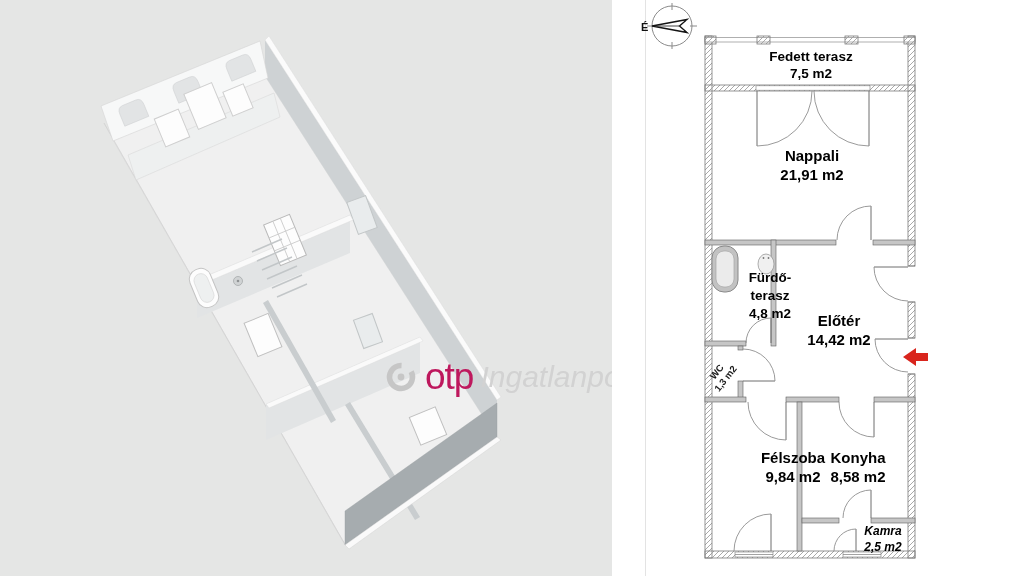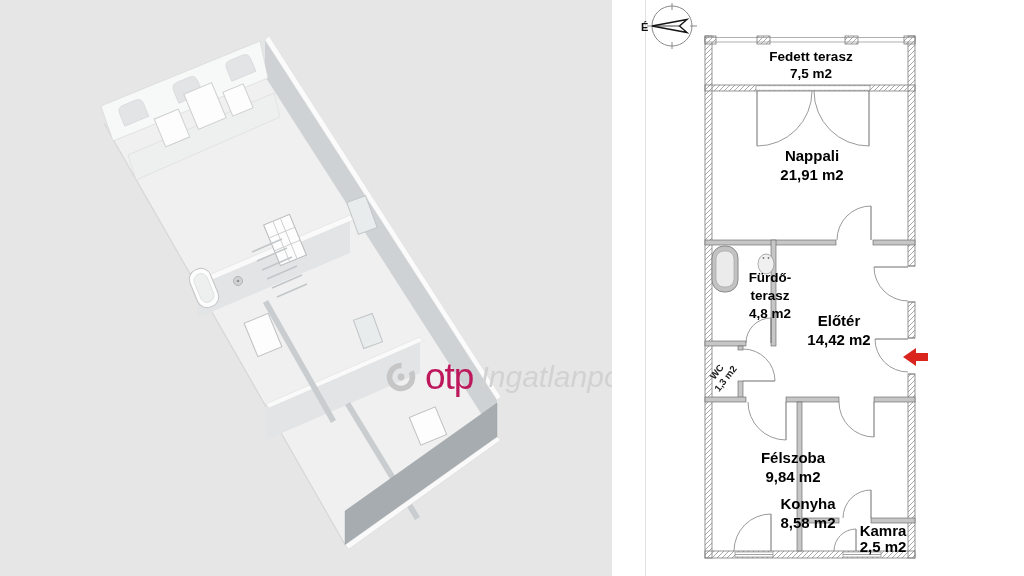--- a/index.html
+++ b/index.html
@@ -24,21 +24,21 @@
   .arc{fill:none;stroke:#8f8f8f;stroke-width:.9;}
   .leaf{stroke:#6e6e6e;stroke-width:1;fill:none;}
   .thin{stroke:#7a7a7a;stroke-width:.6;fill:#fff;}
   .jamb{stroke:#7a7a7a;stroke-width:.7;}
   .arrow{fill:#d9251d;}
   
   .room-label{position:absolute;transform:translateX(-50%);text-align:center;
               color:#000000;font-weight:bold;}
   .lab-13{font-size:13.5px;line-height:17px;}
   .lab-14{font-size:15px;line-height:19px;}
-  .lab-12{font-size:15px;line-height:16px;}
+  .lab-12{font-size:12px;line-height:16px;font-style:italic;}
   .room-label span{display:block;}
   .wc-label{position:absolute;left:721px;top:375px;transform:translate(-50%,-50%) rotate(-52deg);
             text-align:center;font-size:9.5px;line-height:11px;font-weight:bold;color:#1a1a1a;}
   .wc-label span{display:block;}
   .compass-letter{font-size:11px;font-weight:bold;fill:#111;}
 </style>
 </head>
 <body>
 
 <div class="stage">
@@ -237,21 +237,21 @@
   <div class="wc-label">
     <span>WC</span>
     <span>1,3 m2</span>
   </div>
 
   <div class="room-label lab-14" style="left:753px;top:448px;margin-left:40px;">
     <span>Félszoba</span>
     <span>9,84 m2</span>
   </div>
 
-  <div class="room-label lab-14" style="left:808px;top:448px;margin-top:46px;">
+  <div class="room-label lab-14" style="left:858px;top:448px;">
     <span>Konyha</span>
     <span>8,58 m2</span>
   </div>
 
   <div class="room-label lab-12" style="left:883px;top:523px;">
     <span>Kamra</span>
     <span>2,5 m2</span>
   </div>
 
 </div>

